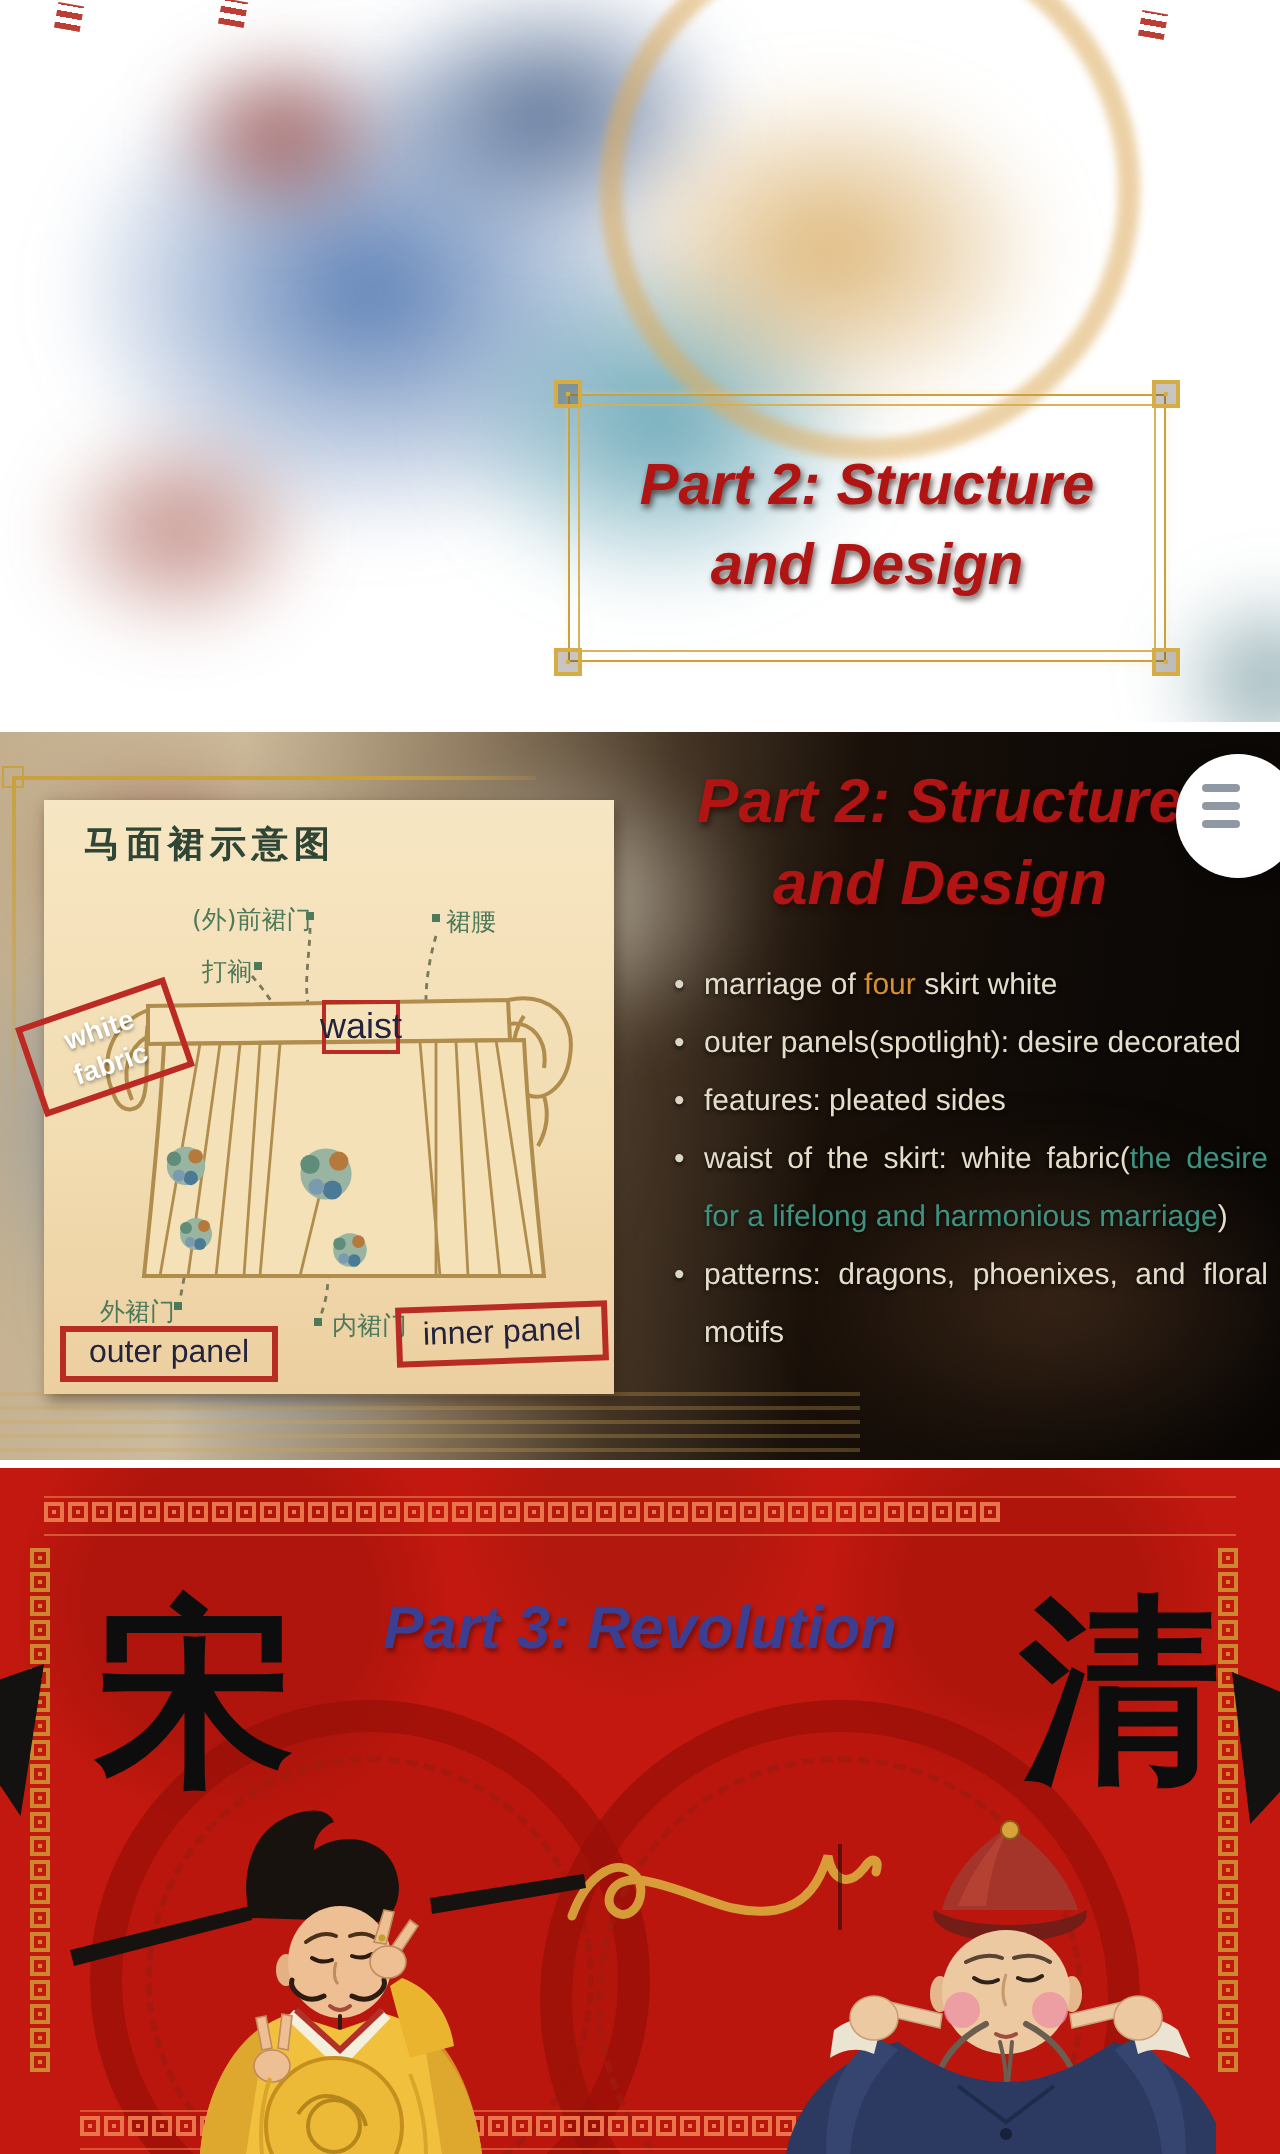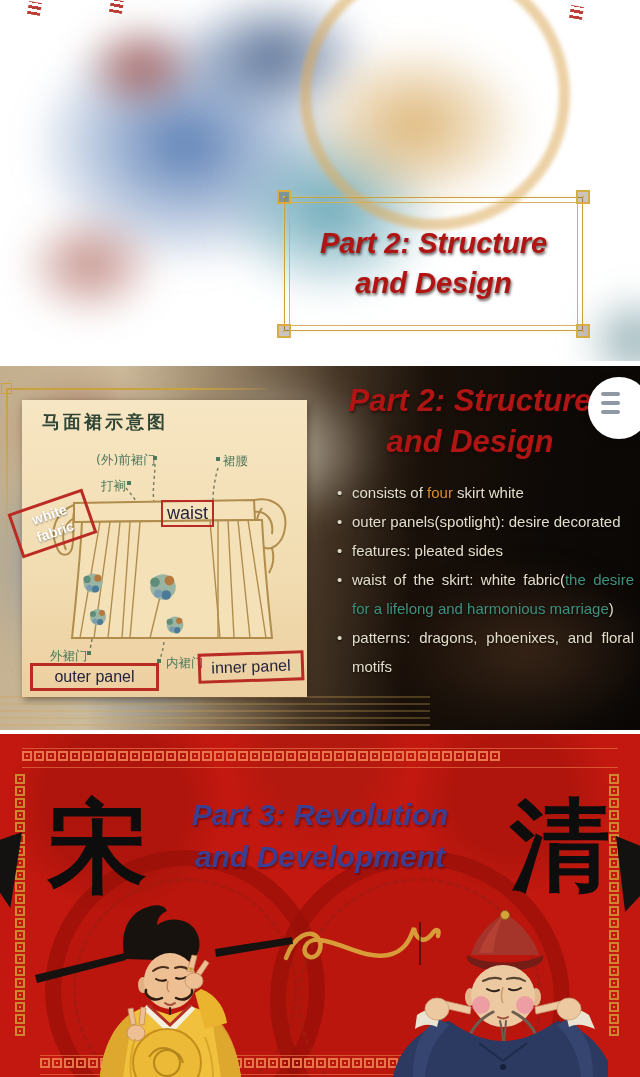--- a/index.html
+++ b/index.html
@@ -39,22 +39,22 @@
   .s2-threads { position:absolute; left:0; bottom:0; width:430px; height:34px; opacity:.55;
     background:repeating-linear-gradient(180deg,rgba(205,165,85,.55) 0 2px,transparent 2px 7px); }
   .s2-title { position:absolute; left:300px; top:14px; width:340px; text-align:center;
     font-size:31px; line-height:41px; z-index:5; }
 
   .diagram-card { position:absolute; left:22px; top:34px; width:285px; height:297px;
     background:linear-gradient(180deg,#f7e6c3 0%,#f2ddb2 55%,#eccfa0 100%);
     box-shadow:2px 3px 7px rgba(50,32,15,.5); z-index:4; }
   .redbox { position:absolute; border:3px solid #b92b25; color:#23233e;
     display:flex; align-items:center; justify-content:center; font-size:16px; }
-  .box-waist { left:139px; top:100px; width:53px; height:27px; font-size:18px; border-width:2.5px; }
-  .box-outer { left:8px;  top:263px; width:129px; height:28px; }
+  .box-waist { left:139px; top:100px; width:39px; height:27px; font-size:18px; border-width:2.5px; }
+  .box-outer { left:8px;  top:263px; width:109px; height:28px; }
   .box-inner { left:176px; top:252px; width:106px; height:30px; transform:rotate(-2deg); }
   .box-whitefabric { position:absolute; left:13px; top:134px; width:79px; height:47px;
     border:3px solid #bc2a24; transform:rotate(-19deg); color:#ffffff; font-weight:bold; font-size:14px;
     line-height:1.25; display:flex; flex-direction:column; align-items:center; justify-content:center;
     text-shadow:0 1px 2px rgba(0,0,0,.4); z-index:6; }
 
   .bullets { position:absolute; left:352px; top:112px; width:282px; list-style:none; z-index:3; }
   .bullets li { position:relative; font-size:15px; line-height:29px; color:#e3ddca;
     text-align:justify; text-shadow:0 1px 2px rgba(0,0,0,.7); }
   .bullets li::before { content:"\2022"; position:absolute; left:-15px; top:0; color:#ddd6c4; }
@@ -230,21 +230,21 @@
       <div class="redbox box-inner">
           <span>inner panel</span>
         </div>
     </div>
     <div class="box-whitefabric">
       <span>white</span>
       <span>fabric</span>
     </div>
 
     <ul class="bullets">
-      <li><span>consists of </span><span class="hl-orange">four</span><span> skirt white</span></li>
+      <li><span>marriage of </span><span class="hl-orange">four</span><span> skirt white</span></li>
       <li><span>outer panels(spotlight): desire decorated</span><span></span><span></span></li>
       <li><span>features: pleated sides</span><span></span><span></span></li>
       <li><span>waist of the skirt: white fabric(</span><span class="hl-teal">the desire for a lifelong and harmonious marriage</span><span>)</span></li>
       <li><span>patterns: dragons, phoenixes, and floral motifs</span><span></span><span></span></li>
     </ul>
   </section>
 
   <section class="slide slide3">
     <div class="medallion med-left"></div>
     <div class="medallion med-right"></div>
@@ -378,21 +378,20 @@
         <i></i>
         <i></i>
         <i></i>
         <i></i>
       </div>
     <i class="ink-edge ink-left"></i>
     <i class="ink-edge ink-right"></i>
 
     <div class="s3-title">
       <div>Part 3: Revolution</div>
-      <div>and Development</div>
     </div>
     <div class="dynasty dyn-left cn">宋</div>
     <div class="dynasty dyn-right cn">清</div>
 
     <svg class="squiggle" width="165" height="62" viewBox="0 0 165 62">
       <path d="M6,44 C14,22 30,14 38,24 C44,32 38,45 30,43 C20,40 24,24 40,26 C66,30 84,45 108,41 C124,38 130,26 134,14 C136,26 144,30 152,20 C156,14 160,15 158,22" fill="none" stroke="#d9a33c" stroke-width="4.5" stroke-linecap="round" opacity=".95"></path>
     </svg>
     <i class="cursor-line"></i>
 
     <svg class="figure fig-song" width="285" height="180" viewBox="0 0 285 180">

